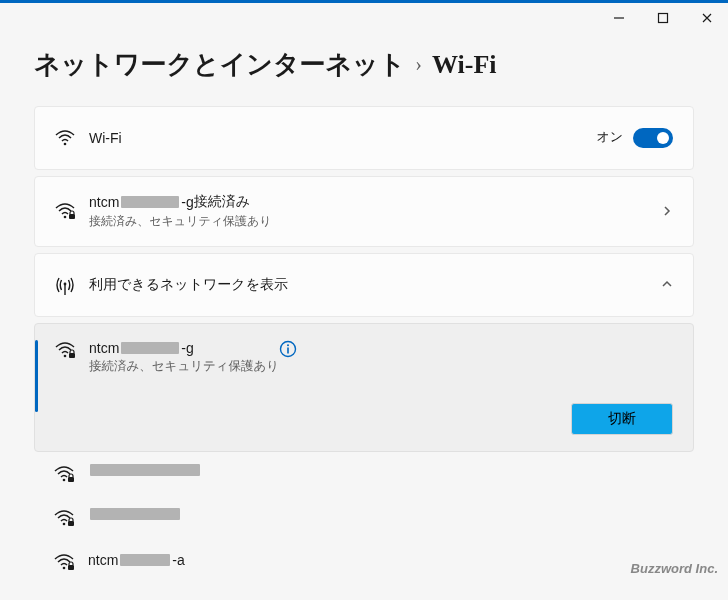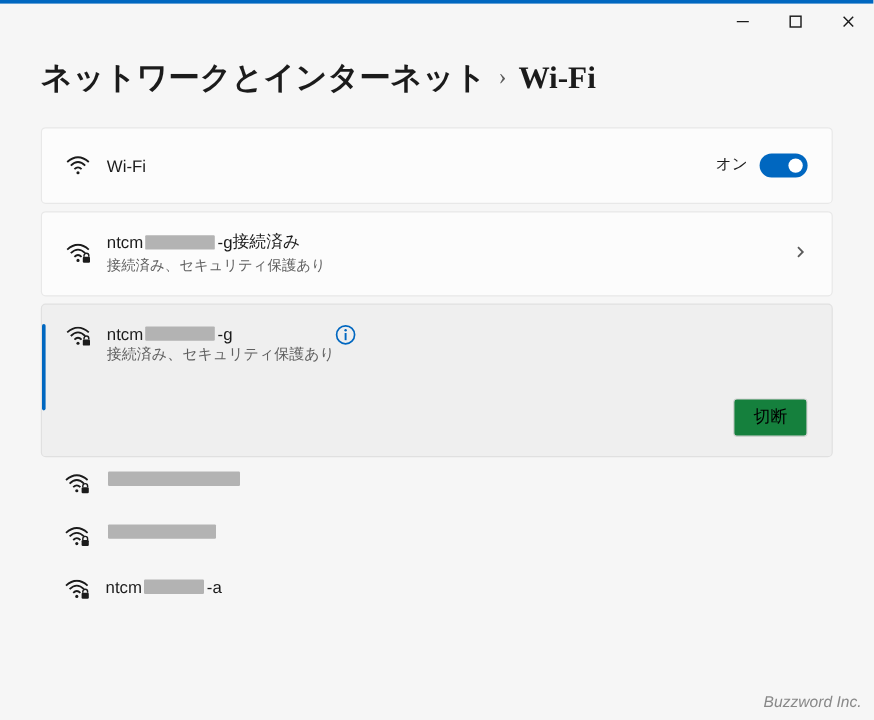--- a/index.html
+++ b/index.html
@@ -46,33 +46,33 @@
     background:#efefef; border:1px solid #e0e0e0; border-radius:4px;
     position:relative; padding:16px 20px 16px 20px; flex-direction:column;
   }
   .net-item.selected::before {
     content:""; position:absolute; left:0; top:16px; width:3px; height:72px;
     background:#0067c0; border-radius:2px;
   }
   .net-item.selected .toprow { display:flex; width:100%; align-items:flex-start; }
   .net-item.selected .actions { align-self:flex-end; margin-top:28px; }
   .btn {
-    background:#15803d; border:1px solid #d4d4d4; border-radius:3px;
-    padding:6px 16px; font-size:14px; cursor:pointer;
+    background:#0ea5e9; border:1px solid #d4d4d4; border-radius:3px;
+    padding:6px 36px; font-size:14px; cursor:pointer;
   }
   .info-icon { color:#0067c0; }
   .redact {
     display:inline-block; background:#b3b3b3; height:12px; border-radius:1px;
     vertical-align:middle;
   }
   .name-line { font-size:14px; display:flex; align-items:center; }
   .name-line .pre { margin-right:0;text-align:center; }
   .name-line .redact { margin:0 2px; }
   .net-item .body .sub { font-size:12.5px; color:#606060; margin-top:4px; }
-  .watermark { position:absolute; right:10px; bottom:8px; font-size:13px; color:#888; font-style:italic; }
+  .watermark { position:absolute; right:10px; bottom:24px; font-size:13px; color:#888; font-style:italic;font-weight:bold; }
 
   .antenna-icon svg, .wifi-icon svg { display:block; }
 </style>
 </head>
 <body>
 
 <div class="topstripe"></div>
 
 <div class="titlebar">
   <div class="tb-btn" title="最小化">
@@ -146,20 +146,44 @@
       <div class="right-slot">
         <span class="chevron">
           <svg width="12" height="12" viewBox="0 0 12 12">
               <path d="M4 2 L8 6 L4 10" fill="none" stroke="#5a5a5a" stroke-width="1.5"></path>
             </svg>
         </span>
       </div>
     </div>
   </div>
 
+  <div class="card">
+    <div class="row">
+      <div class="icon-slot antenna-icon">
+        <svg width="20" height="20" viewBox="0 0 20 20">
+          <path d="M4 3 Q0 10 4 17" fill="none" stroke="#1b1b1b" stroke-width="1.4"></path>
+          <path d="M16 3 Q20 10 16 17" fill="none" stroke="#1b1b1b" stroke-width="1.4"></path>
+          <path d="M6.5 5 Q4 10 6.5 15" fill="none" stroke="#1b1b1b" stroke-width="1.4"></path>
+          <path d="M13.5 5 Q16 10 13.5 15" fill="none" stroke="#1b1b1b" stroke-width="1.4"></path>
+          <circle cx="10" cy="9" r="1.4" fill="#1b1b1b"></circle>
+          <path d="M10 10 L10 20" stroke="#1b1b1b" stroke-width="1.4"></path>
+        </svg>
+      </div>
+      <div class="body">
+        <span class="title">利用できるネットワークを表示</span>
+      </div>
+      <div class="right-slot">
+        <span class="chevron">
+          <svg width="12" height="12" viewBox="0 0 12 12">
+              <path d="M2 8 L6 4 L10 8" fill="none" stroke="#5a5a5a" stroke-width="1.5"></path>
+            </svg>
+        </span>
+      </div>
+    </div>
+  </div>
 
   <div class="net-list">
 
     <div class="net-item selected">
       <div class="toprow">
         <div class="icon-slot">
           <svg width="22" height="18" viewBox="0 0 22 18">
             <path d="M1 5 Q10 -3 19 5" fill="none" stroke="#1b1b1b" stroke-width="1.5"></path>
             <path d="M4 8 Q10 2 16 8" fill="none" stroke="#1b1b1b" stroke-width="1.5"></path>
             <path d="M7 11 Q10 8 13 11" fill="none" stroke="#1b1b1b" stroke-width="1.5"></path>

